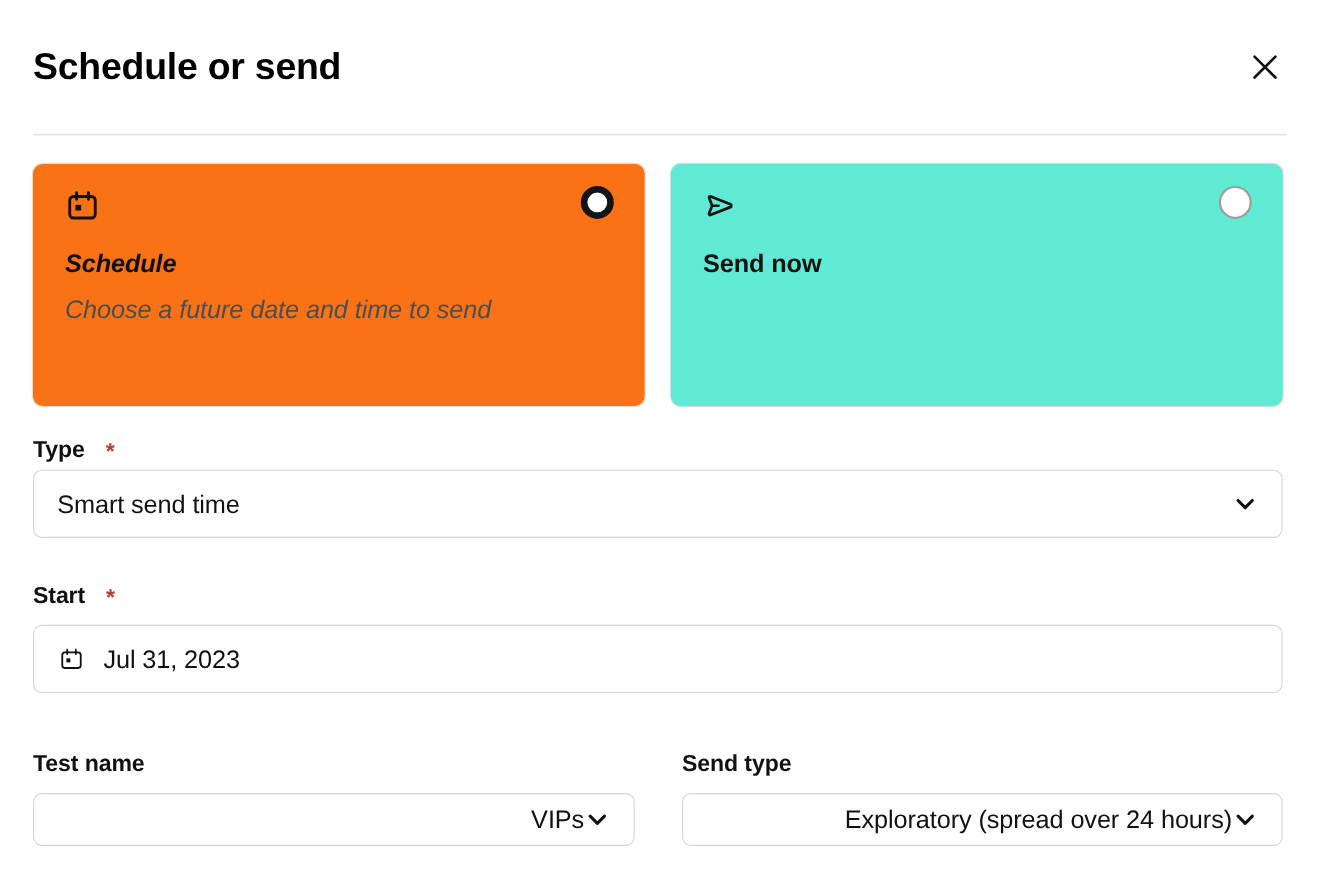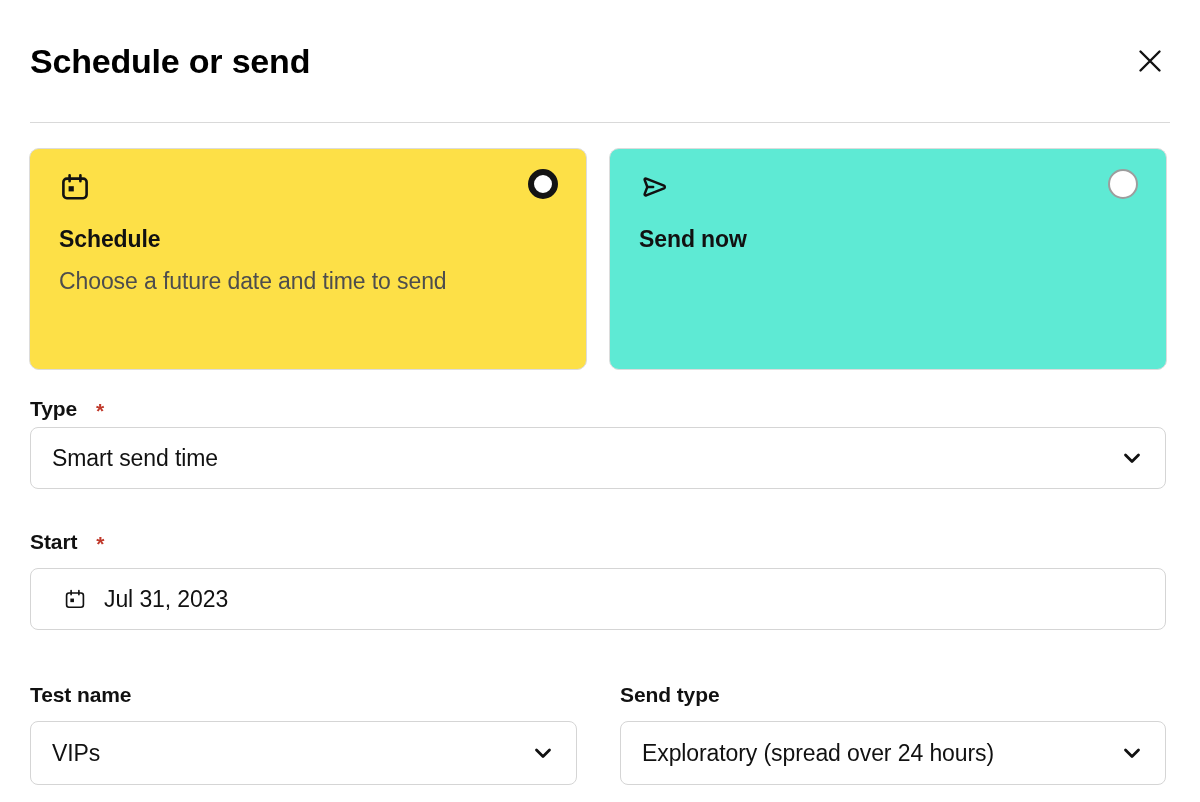--- a/index.html
+++ b/index.html
@@ -77,22 +77,23 @@
     width: 558px;
     min-height: 222px;
     border: 1px solid #dcdcdc;
     border-radius: 10px;
     padding: 22px 26px 24px 29px;
     position: relative;
     background: #5eead4;
     cursor: pointer;
   }
   .option-card.selected {
-    background: #fde047;
+    background: #f97316;
     border-color: #dcdcdc;
+    font-style: italic;
   }
   .card-top {
     display: flex;
     align-items: flex-start;
     justify-content: space-between;
     height: 38px;
   }
   .card-icon {
     display: block;
     line-height: 0;
@@ -180,40 +181,41 @@
     margin-top: 8px;
     height: 62px;
     padding: 0 21px 0 21px;
   }
 
   
   .row-date { position: absolute; left: 30px; top: 531px; width: 1136px; }
   .row-date .control {
     margin-top: 16px;
     height: 62px;
-    padding: 0 21px 0 32px;
+    padding: 0 21px 0 22px;
     gap: 17px;
   }
   .row-date .cal-icon { flex: 0 0 auto; line-height: 0; display: block; }
 
   
   .row-bottom {
     position: absolute;
     left: 30px;
     top: 684px;
     width: 1136px;
     display: flex;
     gap: 43px;
   }
   .col { width: 547px; }
   .col.wide { width: 546px; }
   .row-bottom .control {
     margin-top: 16px;
-    height: 64px;
+    height: 48px;
     padding: 0 21px 0 21px;
+    text-align: right;
   }
 </style>
 </head>
 <body>
 
 <div class="modal">
 
   <div class="header">
     <h1 class="modal-title">Schedule or send</h1>
     <button class="close-button">

